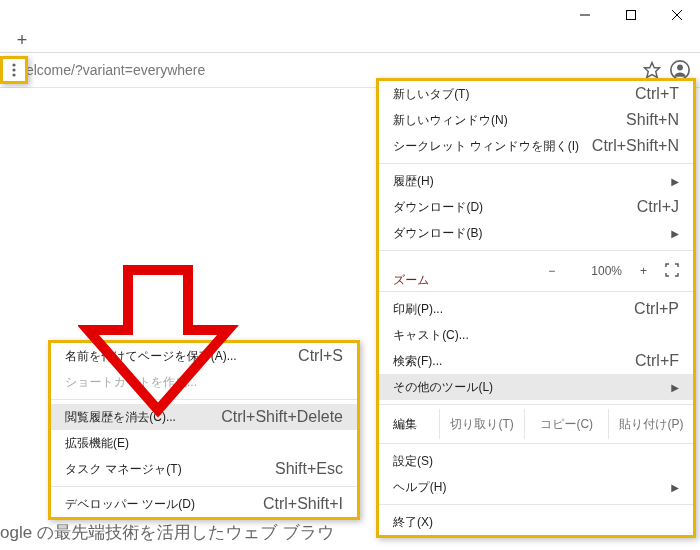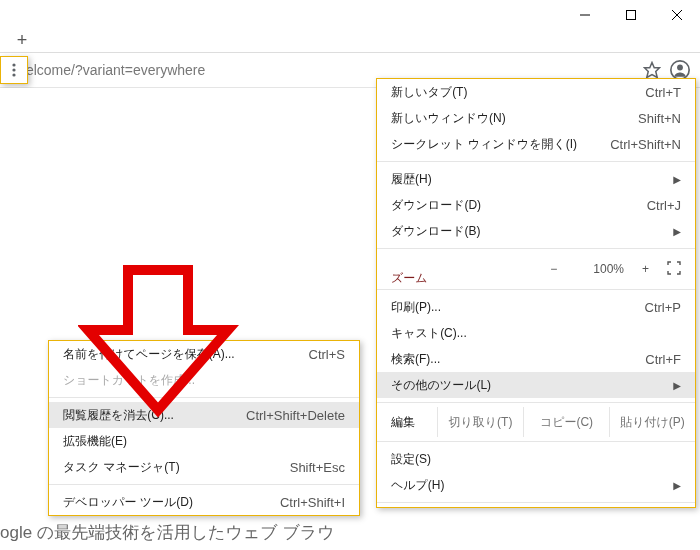--- a/index.html
+++ b/index.html
@@ -13,28 +13,28 @@
 .newtab { width: 28px; height: 20px; display: flex; align-items: center; justify-content: center; font-size: 18px; color: #555; }
 
 .addrbar { height: 36px; display: flex; align-items: center; border-top: 1px solid #ddd; border-bottom: 1px solid #e5e5e5; padding: 0 6px 0 0; }
 .url { flex: 1; padding: 0 8px; font-size: 14px; color: #777; white-space: nowrap; overflow: hidden; }
 .addr-icon { width: 28px; height: 28px; display: flex; align-items: center; justify-content: center; color: #5f6368; }
 .addr-icon.menu { color: #5f6368; background: #fff; }
 
 .content { position: absolute; left: 0; right: 0; top: 88px; bottom: 0; background: #fff; }
 .partial-text { position: absolute; bottom: 6px; left: 0; font-size: 17px; color: #666; white-space: nowrap; margin-top: 16px; }
 
-.menu { position: absolute; background: #fff; border: 1px solid #eab308; box-shadow: 2px 2px 6px rgba(0,0,0,0.25); font-size: 12px; }
+.menu { position: absolute; background: #fff; border: 3px solid #eab308; box-shadow: 2px 2px 6px rgba(0,0,0,0.25); font-size: 12px; }
 .main-menu { top: 78px; right: 4px; width: 320px; }
 .sub-menu { top: 340px; left: 48px; width: 312px; }
 
 .mi { display: flex; align-items: center; height: 26px; padding: 0 14px; }
 .mi.hover { background: #e8e8e8; }
 .mi .lbl { flex: 1; color: #222; }
-.mi .sc { color: #555; font-size: 13px; }
+.mi .sc { color: #555; font-size: 16px; }
 .mi .arr { color: #555; font-size: 10px; margin-left: 6px; }
 .mi.disabled .lbl { color: #aaa; }
 .sep { height: 1px; background: #e5e5e5; margin: 4px 0; }
 
 .zoom-row { display: flex; align-items: center; height: 32px; padding: 0 14px; }
 .zoom-row .lbl { flex: 1; color: #7f1d1d; margin-top: 18px; }
 .zoom-ctl { display: flex; align-items: center; gap: 18px; color: #555; }
 .zoom-ctl .pct { font-size: 12px; margin-left: 18px; }
 .zoom-ctl .fs { font-size: 12px; letter-spacing: -2px; }
 
@@ -162,20 +162,23 @@
   </div>
   <div class="sep"></div>
   <div class="mi">
       <span class="lbl">設定(S)</span>
     </div>
   <div class="mi">
       <span class="lbl">ヘルプ(H)</span>
       <span class="arr">▶</span>
     </div>
   <div class="sep"></div>
+  <div class="mi">
+      <span class="lbl">終了(X)</span>
+    </div>
 </div>
 
 <div class="menu sub-menu">
   <div class="mi">
       <span class="lbl">名前を付けてページを保存(A)...</span>
       <span class="sc">Ctrl+S</span>
     </div>
   <div class="mi disabled">
       <span class="lbl">ショートカットを作成...</span>
     </div>

